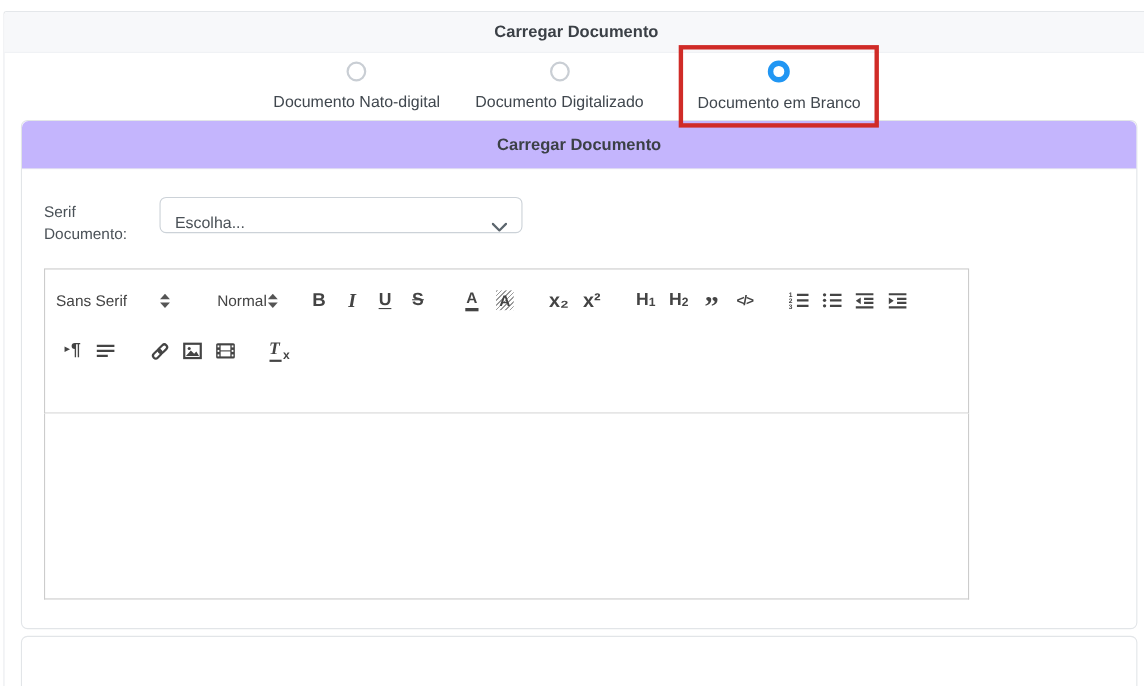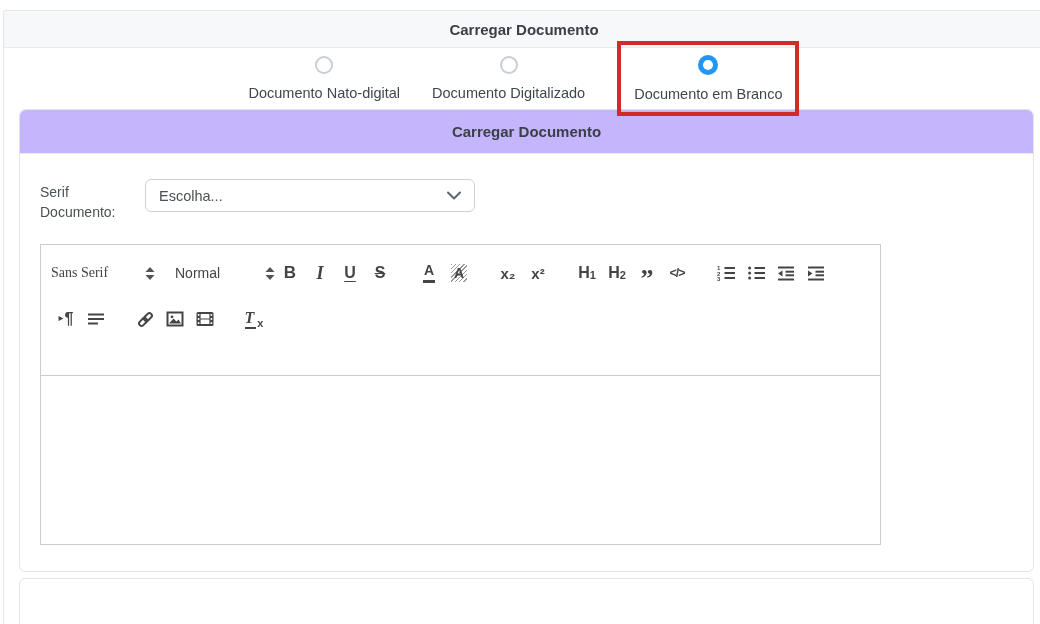--- a/index.html
+++ b/index.html
@@ -28,46 +28,46 @@
   .card{margin:0 10px 0 15px;border:1px solid #e2e5e8;border-radius:6px;background:#fff;}
   .card-header{
     height:43px;background:#c4b5fd;border-bottom:1px solid #e8ebee;border-radius:6px 6px 0 0;
     display:flex;align-items:center;justify-content:center;font-size:15px;font-weight:bold;color:#3b4046;
   }
   .card-body{padding:25px 0 26px 20px;}
   .field-row{display:flex;margin-bottom:13px;}
   .field-label{width:105px;flex:0 0 105px;font-size:14px;color:#4a5157;padding-top:4px;line-height:1.4;}
   .select-box{
     width:330px;height:33px;box-sizing:border-box;border:1px solid #ccd2d8;border-radius:6px;
-    display:flex;align-items:center;justify-content:space-between;padding:0 13px;
+    display:flex;align-items:flex-end;justify-content:space-between;padding:0 13px;
     font-size:14.5px;color:#4a5157;background:#fff;cursor:pointer;
   }
   .text-input{
     width:406px;height:31px;box-sizing:border-box;border:1px solid #ccd2d8;border-radius:5px;
     padding:0 10px;font-size:14px;color:#40474e;font-family:"Liberation Sans",sans-serif;outline:none;
   }
   
   .editor{margin-top:22px;width:841px;}
   .ql-toolbar{border:1px solid #cccccc;height:132px;box-sizing:border-box;padding:5px 10px;}
   .tb-row{display:flex;align-items:center;height:46px;}
   .tb-group{display:flex;align-items:center;margin-right:19px;}
   .tb-btn{min-width:30px;height:28px;display:flex;align-items:center;justify-content:center;color:#444;cursor:pointer;background:none;border:none;padding:0 2px;}
   .tb-picker{display:flex;align-items:center;justify-content:space-between;color:#444;font-size:14px;cursor:pointer;}
-  .picker-font{width:104px;margin-right:20px;font-family:Liberation Serif, serif;}
-  .picker-size{width:100px;}
+  .picker-font{width:104px;margin-right:20px;}
+  .picker-size{width:100px;justify-content:center;}
   .g-bold{font-size:17px;font-weight:bold;}
   .g-italic{font-family:"Liberation Serif",serif;font-style:italic;font-size:18px;font-weight:bold;}
   .g-underline{font-size:16px;font-weight:bold;text-decoration:underline;text-underline-offset:3px;}
   .g-strike{font-size:16px;font-weight:bold;text-decoration:line-through;}
   .g-color{font-size:14px;font-weight:bold;border-bottom:3px solid #444;line-height:1.1;padding:0 1px 1px 1px;}
   .g-bg{
     font-size:14px;font-weight:bold;padding:1px 3px;
     background-image:repeating-linear-gradient(135deg,#9a9a9a 0 1px,transparent 1px 3px);
   }
-  .g-script{font-size:15px;font-weight:bold;}
+  .g-script{font-size:18px;font-weight:bold;}
   .g-h{font-size:16px;font-weight:bold;}
   .g-hnum{font-size:11px;font-weight:bold;margin-top:4px;}
   .g-quote{font-family:"Liberation Serif",serif;font-size:26px;font-weight:bold;line-height:0.4;margin-top:12px;}
   .g-code{font-size:12.5px;font-weight:bold;letter-spacing:-1px;}
   .g-dir-arrow{font-size:10px;margin-right:1px;margin-top:-4px;}
   .g-dir-p{font-size:16px;font-weight:bold;}
   .g-clean-t{font-family:"Liberation Serif",serif;font-style:italic;font-size:16px;font-weight:bold;border-bottom:2px solid #444;padding:0 2px 0 0;line-height:1.05;}
   .g-clean-x{font-size:11px;font-weight:bold;margin-left:1px;transform:translateY(4px);}
   .ql-container{border:1px solid #cccccc;border-top:none;height:168px;background:#fff;}
   .ql-editor-area{width:100%;height:100%;padding:12px;box-sizing:border-box;font-size:14px;color:#444;outline:none;}

